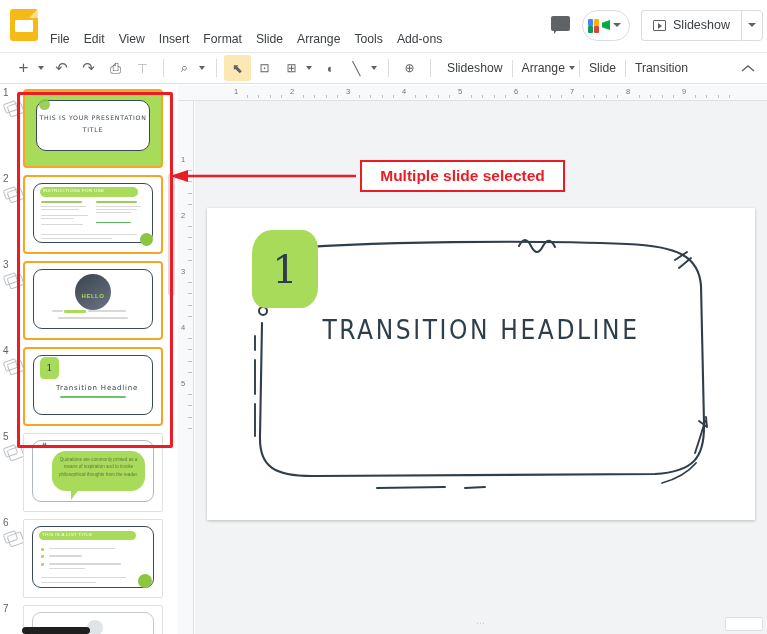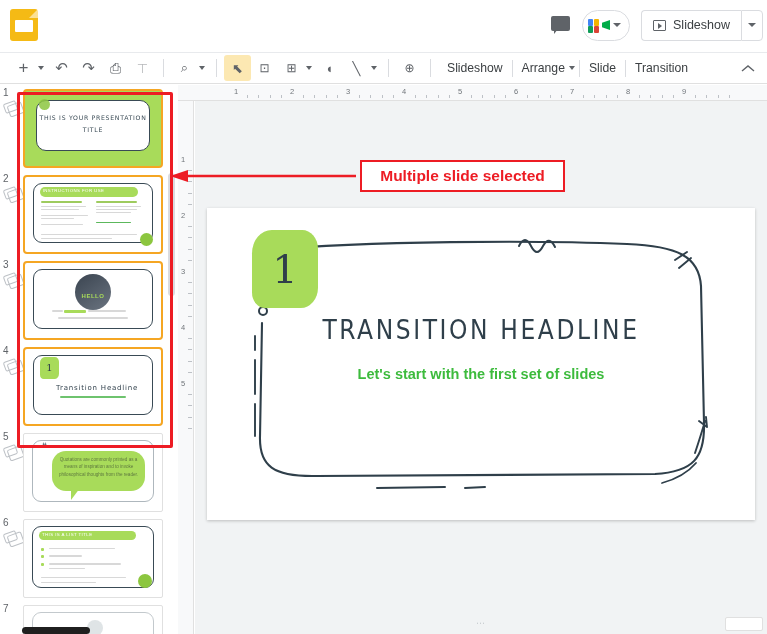--- a/index.html
+++ b/index.html
@@ -183,20 +183,31 @@
 </style>
 </head>
 <body>
 
 <div id="app">
 
   <div class="topbar">
     <div class="doc-icon"></div>
 
 
+    <div class="menu-row">
+      <span class="menu-item">File</span>
+      <span class="menu-item">Edit</span>
+      <span class="menu-item">View</span>
+      <span class="menu-item">Insert</span>
+      <span class="menu-item">Format</span>
+      <span class="menu-item">Slide</span>
+      <span class="menu-item">Arrange</span>
+      <span class="menu-item">Tools</span>
+      <span class="menu-item">Add-ons</span>
+    </div>
 
     <div class="top-right">
       <div class="comment-btn"></div>
 
       <div class="meet-pill">
         <span class="meet-glyph">
           <i style="left:0;top:2px;background:#4285F4"></i>
           <i style="left:0;top:9px;background:#0F9D58"></i>
           <i style="left:6px;top:2px;background:#F4B400"></i>
           <i style="left:6px;top:9px;background:#DB4437"></i>
@@ -449,21 +460,20 @@
         <path d="M488 245 q6 -18 10 -32 M492 213 l8 6 M500 219 l-1 -10" stroke="#2f3f4a" stroke-width="1.9" fill="none" stroke-linecap="round"></path>
         <path d="M455 275 q22 -6 34 -20" stroke="#2f3f4a" stroke-width="1.8" fill="none" stroke-linecap="round"></path>
         <path d="M170 280 L238 279 M258 280 L278 279" stroke="#2f3f4a" stroke-width="2" fill="none" stroke-linecap="round"></path>
       </svg>
 
       <div class="big-tag">
         <span>1</span>
       </div>
 
       <div class="slide-title" style="text-transform:uppercase">Transition Headline</div>
-      <div class="slide-sub">Let's start with the first set of slides</div>
     </div>
 
     <div class="cv-dots">⋯</div>
     <div class="cv-handle"></div>
   </div>
 
   <div class="ann-box"></div>
 
   <svg class="ann-arrow">
     <line x1="188" y1="6" x2="18" y2="6" stroke="#ED1C24" stroke-width="2.6"></line>

